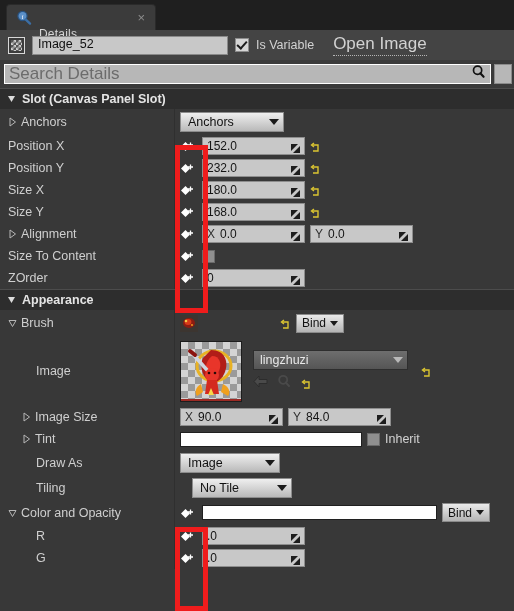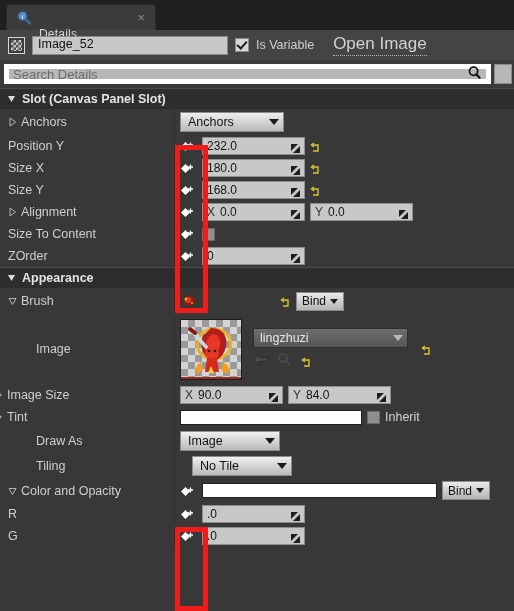--- a/index.html
+++ b/index.html
@@ -69,23 +69,23 @@
     color: #d2d2d2; font-size: 17px; margin-left: 12px;
     border-bottom: 1px dotted #b5b5b5; padding-bottom: 1px;
   }
 
   
   .searchrow {
     height: 28px; background: #3a3a3a;
     display: flex; align-items: center; padding: 0 2px 0 4px; gap: 3px;
   }
   .search-input {
-    flex: 1; height: 20px; background: #b7b7b7; border: 5px solid #ffffff;
+    flex: 1; height: 20px; background: #b7b7b7; border: 1px solid #ffffff;
     display: flex; align-items: center; padding: 0 4px;
-    color: #6c6c6c; font-size: 13px; position: relative;
+    color: #6c6c6c; font-size: 17px; position: relative;
   }
   .search-input span.ph { flex: 1; }
   .filter-btn {
     width: 18px; height: 20px; flex: 0 0 18px;
     background: #b7b7b7; border: 1px solid #8a8a8a;
   }
 
   
   .section {
     height: 21px; background: #2d2d2d;
@@ -111,21 +111,21 @@
     display: flex; align-items: flex-end; height: 22px; position: relative;
   }
   .row.tall { height: 70px; align-items: center; }
   .lbl {
     width: 175px; flex: 0 0 175px; height: 100%;
     display: flex; align-items: center; gap: 4px;
     color: #cfcfcf; font-size: 12.5px;
     padding-left: 8px;
     border-right: 1px solid #2f2f2f;
   }
-  .lbl.i1 { padding-left: 8px; }
+  .lbl.i1 { padding-left: 36px; }
   .lbl.i2 { padding-left: 36px; }
   .val {
     flex: 1; height: 100%; display: flex; align-items: center; gap: 5px;
     padding-left: 5px;
   }
 
   
   .binddot {
     position: absolute; left: 180px; top: 50%; transform: translateY(-50%);
     width: 15px; height: 13px; z-index: 3;
@@ -285,20 +285,46 @@
         <span>Anchors</span>
       </div>
       <div class="val">
         <div class="dd dd-anchors">
           <span class="t">Anchors</span>
           <span class="cv"></span>
         </div>
       </div>
     </div>
 
+    <div class="row">
+      <div class="lbl">
+        <span>Position X</span>
+      </div>
+      <span class="binddot">
+        <svg width="15" height="13" viewBox="0 0 15 13">
+            <path d="M5.5 1.5 L10 6 L5.5 10.5 L1 6 Z" fill="#fff"></path>
+            <path d="M10.5 2 L10.5 7 M8 4.5 L13 4.5" stroke="#fff" stroke-width="1.3"></path>
+          </svg>
+      </span>
+      <div class="val hasbind">
+        <div class="numfield nf-w1">
+          <span class="v">152.0</span>
+          <span class="spin"><svg width="9" height="9" viewBox="0 0 9 9">
+                <path d="M0 0 L7 0 L0 7 Z" fill="#1d1d1d"></path>
+                <path d="M9 9 L2 9 L9 2 Z" fill="#1d1d1d"></path>
+              </svg></span>
+        </div>
+        <span class="reset">
+          <svg width="11" height="12" viewBox="0 0 11 12">
+              <path d="M2 3 L8 3 L8 9 L3 9" fill="none" stroke="#dbc531" stroke-width="1.4"></path>
+              <path d="M4 1 L1.5 3 L4 5" fill="none" stroke="#dbc531" stroke-width="1.4"></path>
+            </svg>
+        </span>
+      </div>
+    </div>
 
     <div class="row">
       <div class="lbl">
         <span>Position Y</span>
       </div>
       <span class="binddot">
         <svg width="15" height="13" viewBox="0 0 15 13">
             <path d="M5.5 1.5 L10 6 L5.5 10.5 L1 6 Z" fill="#fff"></path>
             <path d="M10.5 2 L10.5 7 M8 4.5 L13 4.5" stroke="#fff" stroke-width="1.3"></path>
           </svg>

